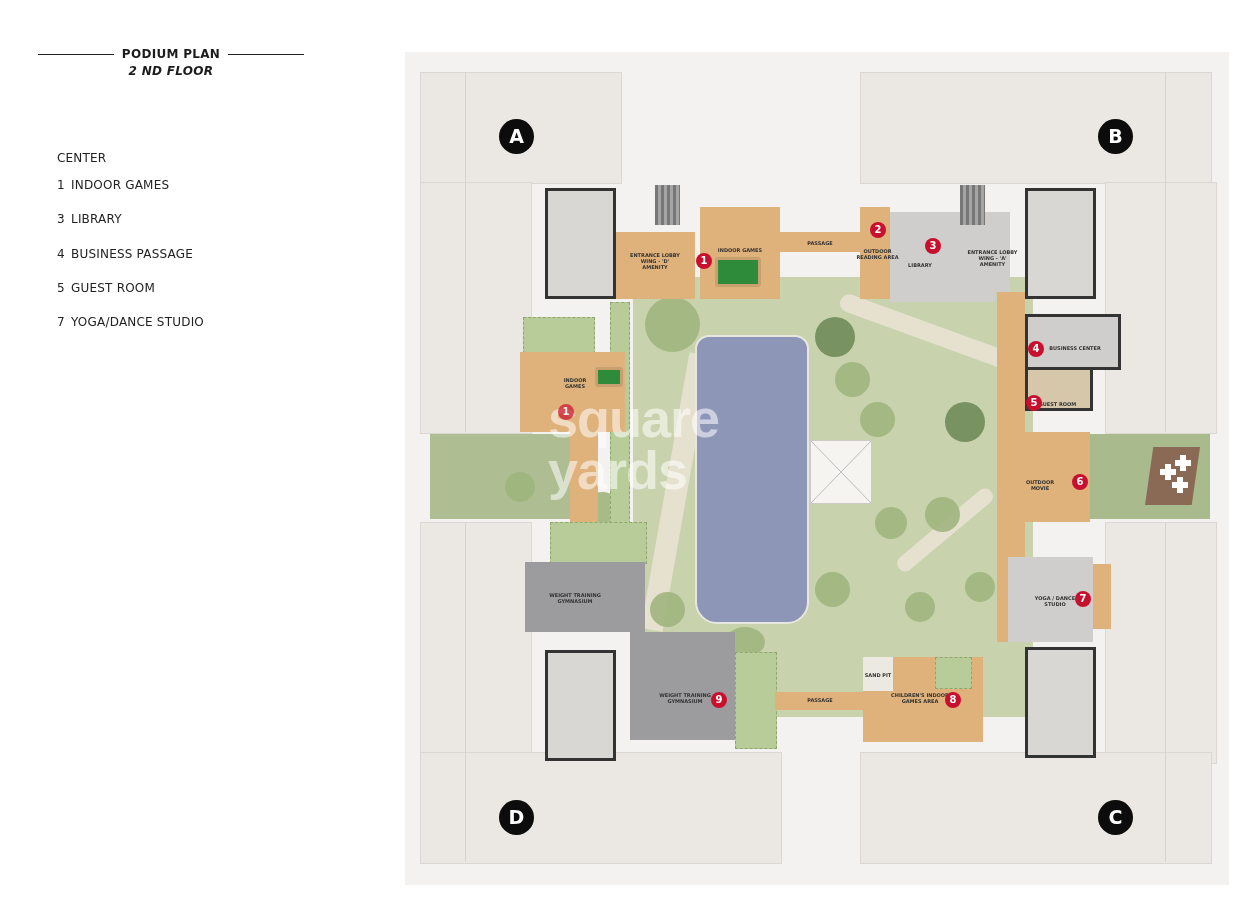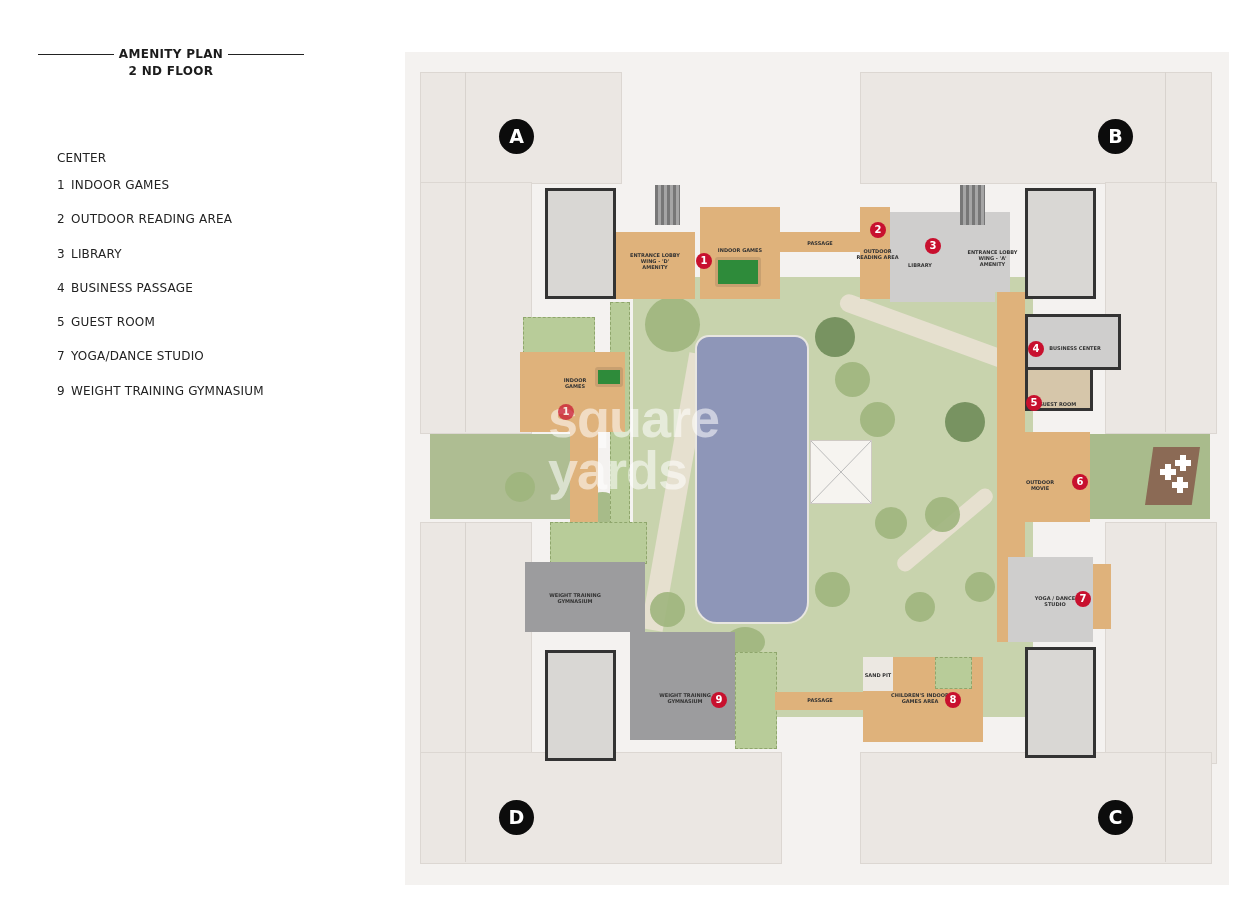--- a/index.html
+++ b/index.html
@@ -1,20 +1,20 @@
 <!DOCTYPE html>
 <html><head>
 <meta charset="utf-8">
 <style>
   html, body { margin:0; padding:0; }
   body { width:1259px; height:897px; background:#ffffff; position:relative; overflow:hidden;
          font-family:"DejaVu Sans", sans-serif; color:#222; }
   .title-block { position:absolute; left:38px; top:47px; width:266px; text-align:center; }
   .title-line1 { font-family:"DejaVu Sans", sans-serif; font-weight:bold; font-size:12px; color:#1c1c1c; letter-spacing:0.3px; position:relative; display:block; }
-  .title-line2 { font-family:"DejaVu Sans", sans-serif; font-weight:bold; font-size:12px; color:#1c1c1c; letter-spacing:0.3px; display:block; margin-top:3px;}
+  .title-line2 { font-family:"DejaVu Sans", sans-serif; font-weight:bold; font-size:12px; color:#1c1c1c; letter-spacing:0.3px; display:block; margin-top:3px;font-style:italic;}
   .rule { position:absolute; top:7px; height:1px; background:#222; width:76px; }
   .rule.l { left:0; } .rule.r { right:0; }
   .legend { position:absolute; left:57px; top:151px; }
   .legend-title { font-size:12px; font-weight:normal; color:#222; letter-spacing:0.2px; margin-bottom:13px; }
   .legend-item { font-size:12px; color:#222; height:34.3px; letter-spacing:0.2px; white-space:nowrap; }
   .legend-item .num { display:inline-block; width:14px; }
 
   
   .plan { position:absolute; left:405px; top:52px; width:824px; height:833px; background:#f4f2f0; overflow:hidden; }
   .ghost { position:absolute; background:#ebe7e3; border:1px solid #dcd7d2; }
@@ -45,33 +45,31 @@
   .plus:before, .plus:after { content:""; position:absolute; background:#fff; }
   .plus:before { left:5px; top:0; width:6px; height:16px; }
   .plus:after { left:0; top:5px; width:16px; height:6px; }
 </style>
 </head>
 <body>
 
 <div class="title-block">
   <div class="rule l"></div>
   <div class="rule r"></div>
-  <span class="title-line1">AMENITY PLAN</span>
+  <span class="title-line1">PODIUM PLAN</span>
   <span class="title-line2">2 ND FLOOR</span>
 </div>
 
 <div class="legend">
   <div class="legend-title">CENTER</div>
   <div class="legend-item"><span class="num">1</span><span>INDOOR GAMES</span></div>
-  <div class="legend-item"><span class="num">2</span><span>OUTDOOR READING AREA</span></div>
   <div class="legend-item"><span class="num">3</span><span>LIBRARY</span></div>
   <div class="legend-item"><span class="num">4</span><span>BUSINESS PASSAGE</span></div>
   <div class="legend-item"><span class="num">5</span><span>GUEST ROOM</span></div>
   <div class="legend-item"><span class="num">7</span><span>YOGA/DANCE STUDIO</span></div>
-  <div class="legend-item"><span class="num">9</span><span>WEIGHT TRAINING GYMNASIUM</span></div>
 </div>
 
 <div class="plan">
 
   <div class="ghost" style="left:15px;top:20px;width:200px;height:110px;"></div>
   <div class="ghost" style="left:15px;top:130px;width:110px;height:250px;"></div>
   <div class="ghost" style="left:455px;top:20px;width:350px;height:110px;"></div>
   <div class="ghost" style="left:700px;top:130px;width:110px;height:250px;"></div>
   <div class="ghost" style="left:15px;top:470px;width:110px;height:240px;"></div>
   <div class="ghost" style="left:15px;top:700px;width:360px;height:110px;"></div>

